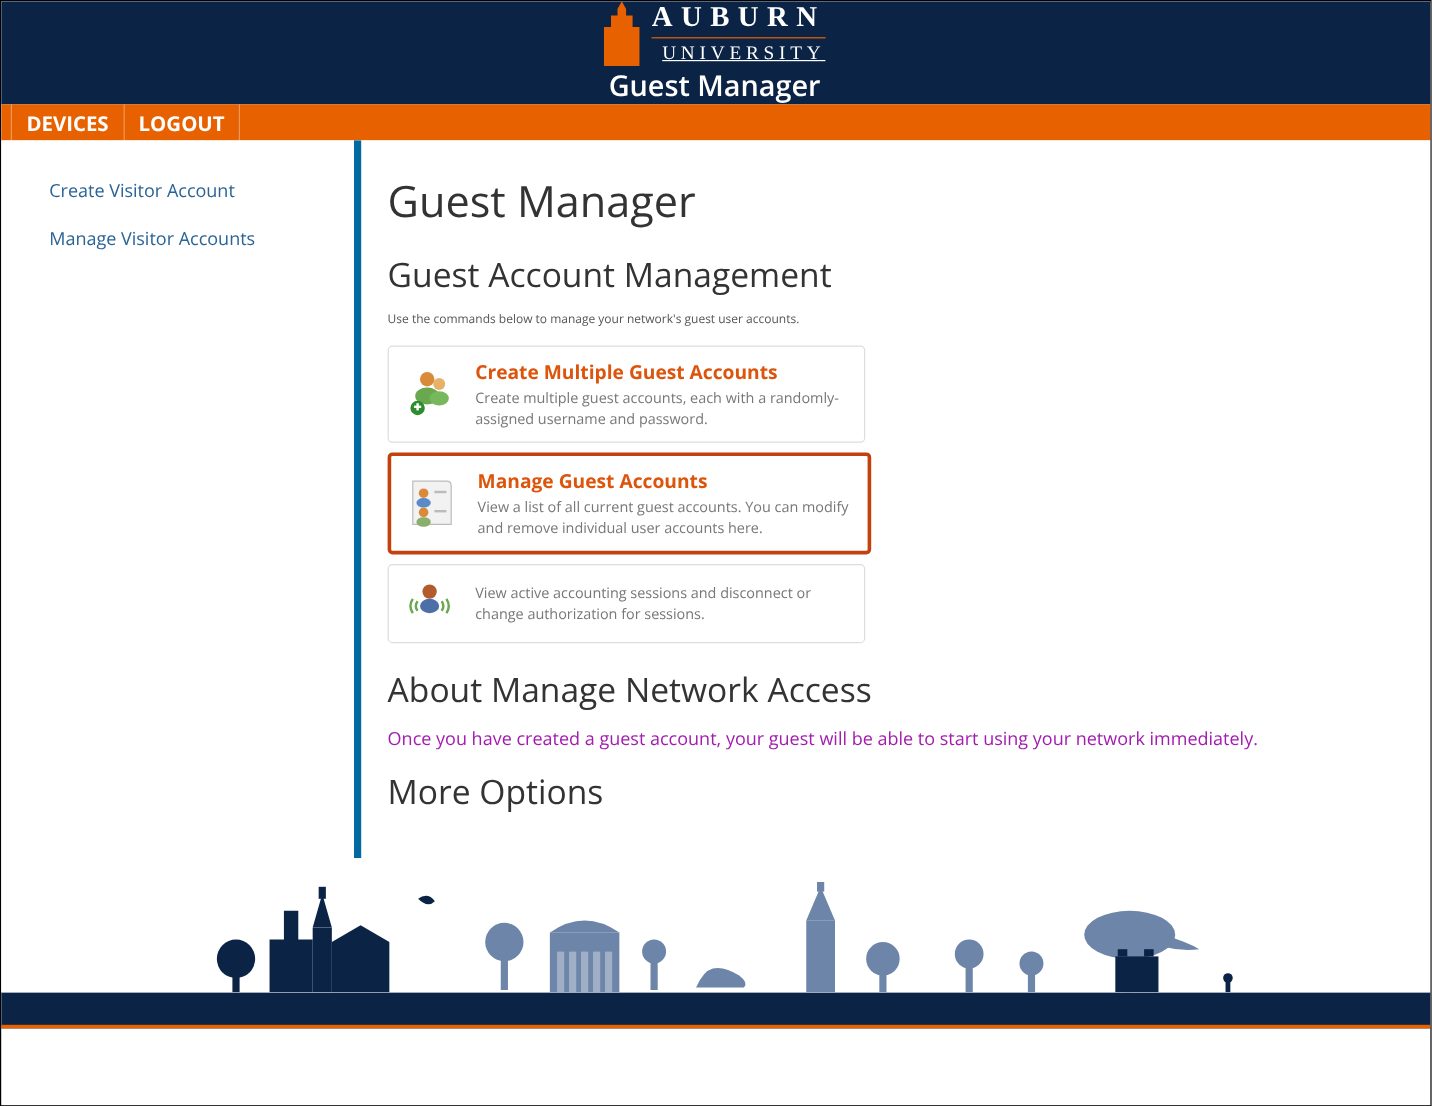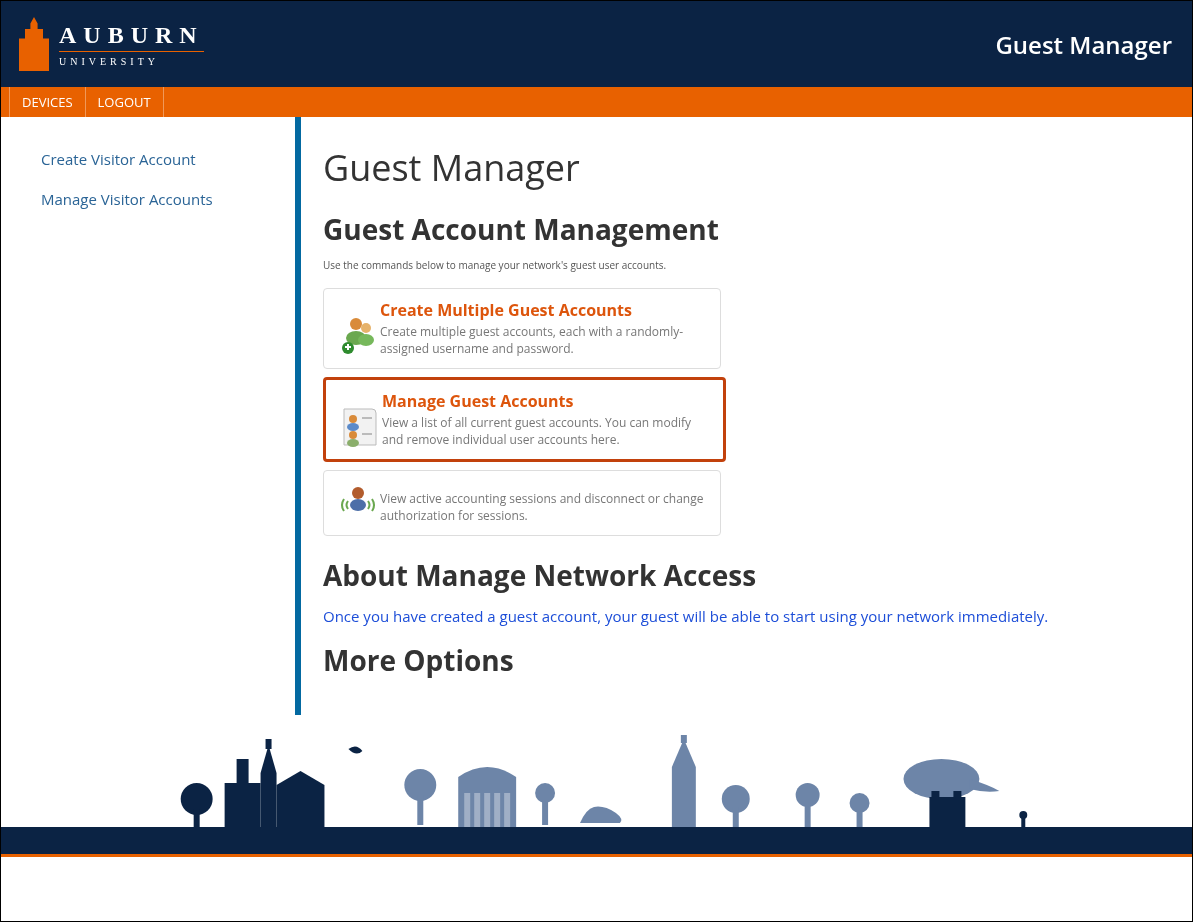--- a/index.html
+++ b/index.html
@@ -13,59 +13,61 @@
     overflow: hidden;
     position: relative;
   }
   .header {
     background: #0b2344;
     height: 86px;
     display: flex;
     align-items: center;
     justify-content: space-between;
     padding: 0 20px 0 18px;
+    flex-direction: column;
   }
   .logo-wrap { display: flex; align-items: center; gap: 10px; }
   .logo-tower {
     width: 30px; height: 54px;
     background: #e86100;
     clip-path: polygon(50% 0%, 62% 12%, 62% 22%, 80% 22%, 80% 40%, 100% 40%, 100% 100%, 0% 100%, 0% 40%, 20% 40%, 20% 22%, 38% 22%, 38% 12%);
   }
   .logo-text { color: #fff; }
   .logo-main {
     font-size: 24px;
     letter-spacing: 7px;
     font-weight: 600;
     font-family: Georgia, 'Times New Roman', serif;
     border-bottom: 1px solid #e86100;
     padding-bottom: 2px;
     margin-bottom: 4px;
   }
   .logo-sub {
-    font-size: 10px;
+    font-size: 16px;
     letter-spacing: 4px;
-    text-align: left;
+    text-align: right;
     font-family: Georgia, 'Times New Roman', serif;
+    text-decoration: underline;
   }
   .header-title {
     color: #fff;
     font-size: 24px;
     font-weight: 600;
   }
   .nav-bar {
     background: #e86100;
     height: 30px;
     display: flex;
     align-items: stretch;
     padding: 0 8px;
   }
   .nav-item {
     color: #fff;
-    font-size: 13px;
-    font-weight: 400;
+    font-size: 17px;
+    font-weight: 700;
     padding: 0 12px;
     display: flex;
     align-items: center;
     border-right: 1px solid rgba(255,255,255,0.35);
     cursor: pointer;
   }
   .nav-item:first-child { border-left: 1px solid rgba(255,255,255,0.35); }
   .body-wrap {
     display: flex;
     background: #fff;
@@ -90,38 +92,38 @@
     padding: 18px 22px 26px 22px;
   }
   .main h1 {
     font-size: 36px;
     font-weight: 400;
     color: #333;
     margin: 8px 0 18px 0;
   }
   .main h2 {
     font-size: 28px;
-    font-weight: 700;
+    font-weight: 400;
     color: #333;
     margin: 14px 0 10px 0;
   }
   .main p.lead {
     color: #555;
     font-size: 10px;
     margin: 8px 0 16px 0;
   }
   .cards { display: flex; flex-direction: column; gap: 8px; margin-bottom: 20px; }
   .card {
     width: 398px;
     border: 1px solid #ddd;
     border-radius: 4px;
     padding: 10px 12px;
     display: flex;
-    gap: 0;
-    align-items: flex-end;
+    gap: 16px;
+    align-items: center;
     cursor: pointer;
     background: #fff;
   }
   .card.highlight {
     border: 3px solid #c2410c;
     width: 403px;
     padding: 10px 12px;
   }
   .card-icon {
     width: 44px; height: 44px;
@@ -134,21 +136,21 @@
     font-size: 16px;
     font-weight: 700;
     margin-bottom: 2px;
   }
   .card-desc {
     color: #777;
     font-size: 12px;
     line-height: 1.45;
   }
   .info-p {
-    color: #1d4ed8;
+    color: #a21caf;
     font-size: 15px;
     margin: 12px 0;
     line-height: 1.45;
   }
   .info-p strong { font-weight: 700; }
   .skyline-area {
     background: #fff;
     height: 112px;
     position: relative;
     overflow: hidden;

